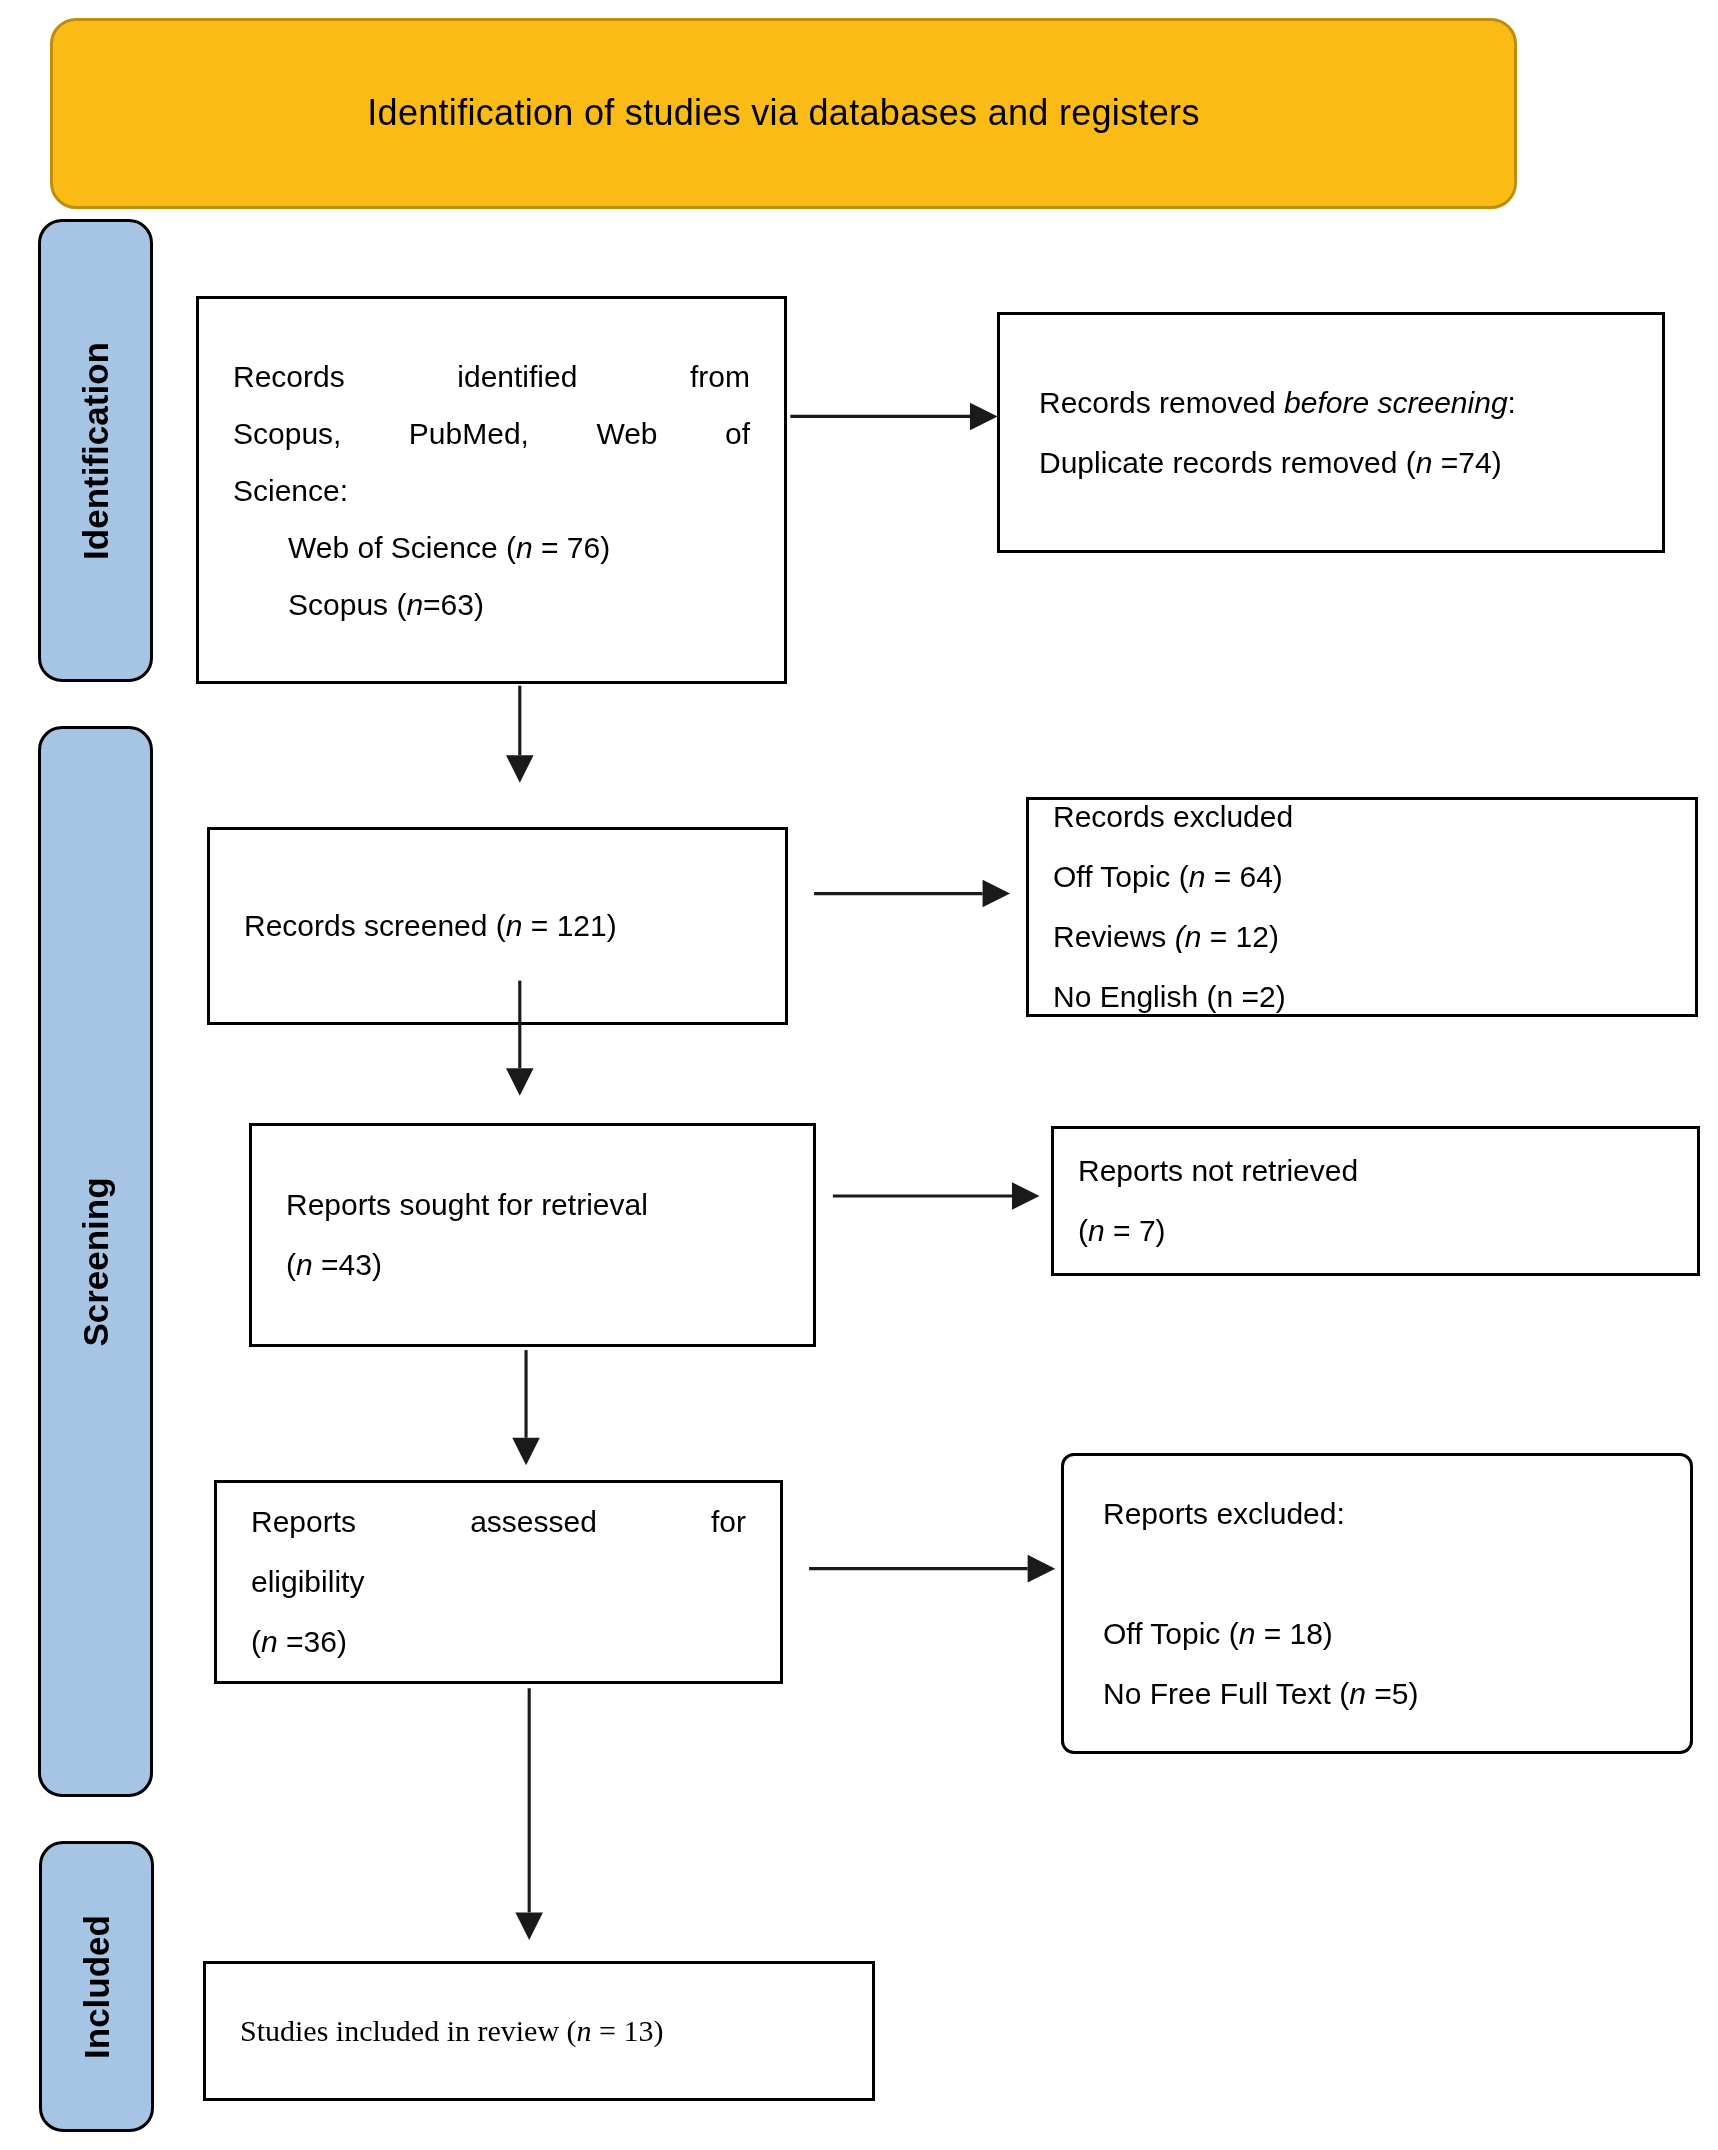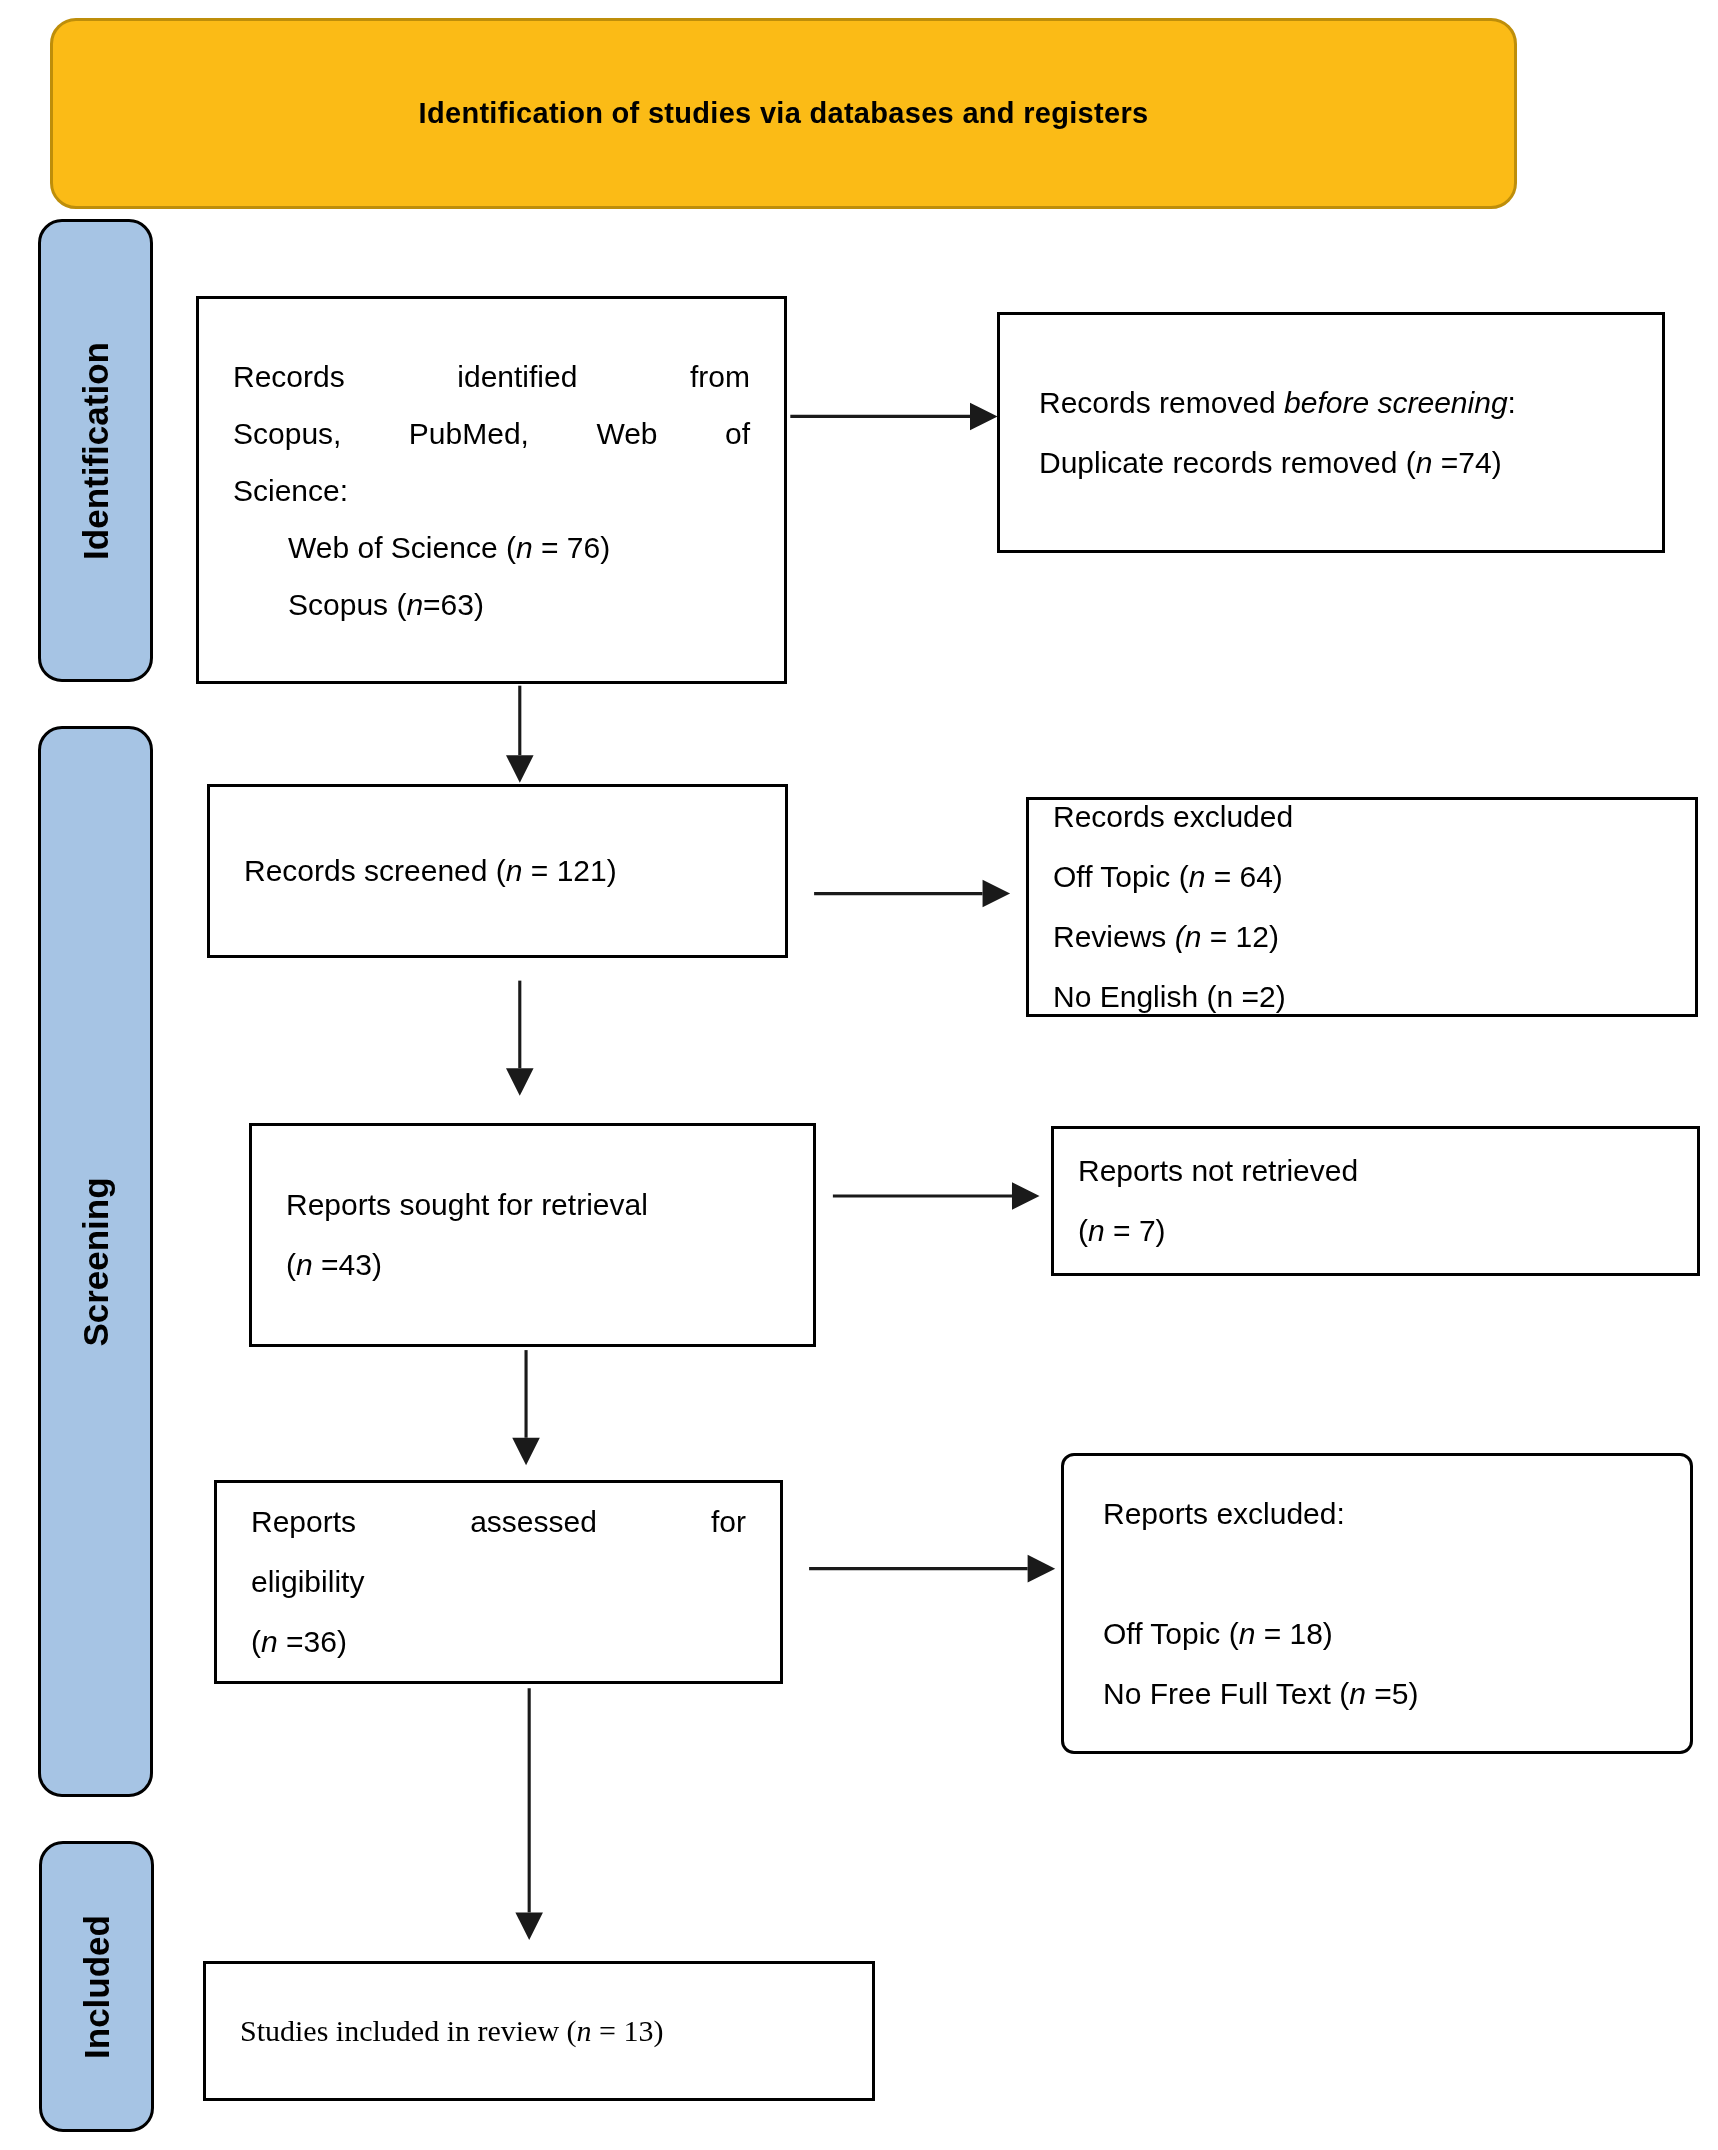--- a/index.html
+++ b/index.html
@@ -6,21 +6,21 @@
   .canvas{
     position:relative;width:1719px;height:2151px;background:#ffffff;
     font-family:"Liberation Sans",sans-serif;color:#000;overflow:hidden;
   }
   
   .banner{
     position:absolute;left:50px;top:17.5px;width:1467px;height:191px;
     background:#FBBB16;border:3.1px solid #BE8E0A;border-radius:26px;
     display:flex;align-items:center;justify-content:center;box-sizing:border-box;
   }
-  .banner .title{font-size:29px;font-weight:bold;letter-spacing:0.3px;}
+  .banner .title{font-size:36px;font-weight:normal;letter-spacing:0.3px;}
   
   .stage{
     position:absolute;left:38px;width:115px;
     background:#A6C4E4;border:3.8px solid #000;border-radius:24px;
     display:flex;align-items:center;justify-content:center;box-sizing:border-box;
   }
   .stage .vlabel{
     transform:rotate(-90deg);white-space:nowrap;
     font-size:35px;font-weight:bold;
   }
@@ -33,21 +33,21 @@
     display:flex;flex-direction:column;justify-content:center;
     font-size:30px;line-height:2;padding:13.8px 34px;
   }
   .fbox .line{display:block;}
   .fbox .line.blank{height:2em;}
   .fbox .line.jline{text-align:justify;text-align-last:justify;}
   .fbox .line.indent{margin-left:55px;}
   .fbox.tight{line-height:1.9;}
   .box-records-identified{left:196px;top:296px;width:591px;height:388px;}
   .box-records-removed{left:997px;top:312px;width:668px;height:241px;padding-left:39px;}
-  .box-records-screened{left:207px;top:784px;width:581px;height:174px;}
+  .box-records-screened{left:207px;top:827px;width:581px;height:198px;}
   .box-records-excluded{left:1026px;top:797px;width:672px;height:220px;padding-left:24px;}
   .box-reports-sought{left:249px;top:1123px;width:567px;height:224px;}
   .box-reports-not-retrieved{left:1051px;top:1126px;width:649px;height:150px;padding-left:24px;}
   .box-reports-assessed{left:214px;top:1480px;width:569px;height:204px;}
   .box-reports-excluded{left:1061px;top:1453px;width:632px;height:301px;padding-left:39px;border-radius:13px;}
   .box-studies-included{left:203px;top:1961px;width:672px;height:140px;font-family:Liberation Serif, serif;}
   
   .arrows{position:absolute;left:0;top:0;width:1719px;height:2151px;pointer-events:none;}
   .arrows line{stroke:#1A1A1A;stroke-width:5;}
   .arrows polygon{fill:#1A1A1A;}

